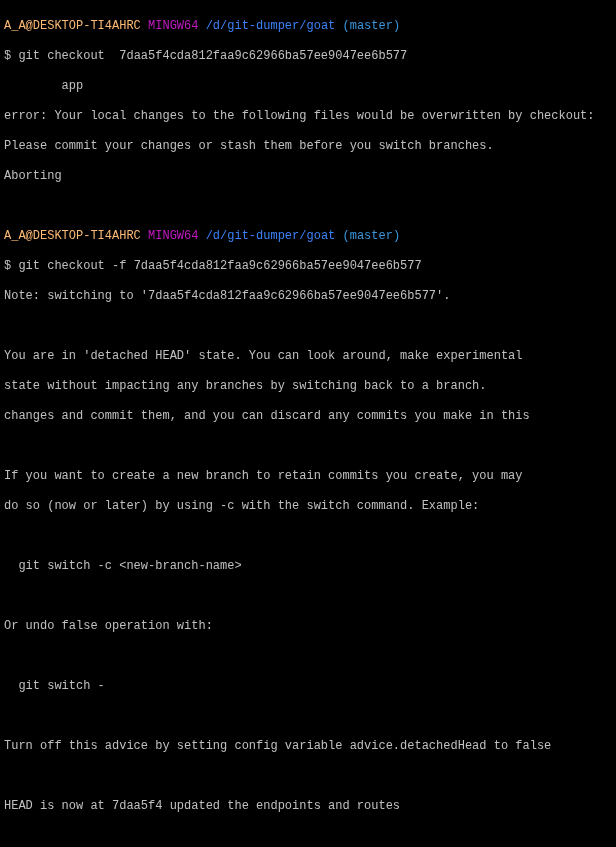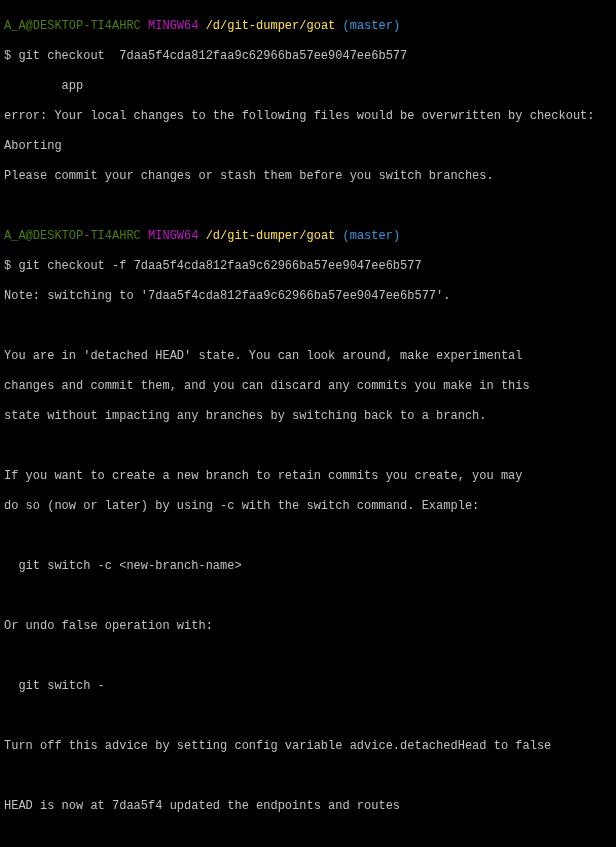--- a/index.html
+++ b/index.html
@@ -11,44 +11,44 @@
     overflow: hidden;
   }
   .terminal {
     font-family: Consolas, 'Courier New', monospace;
     font-size: 12px;
     line-height: 15px;
     color: #c0c0c0;
     white-space: pre;
     padding: 4px;
   }
-  .green { color: #4d7c0f; }
+  .green { color: #fdba74; }
   .magenta { color: #C019C0; }
-  .yellow { color: #fde047; }
+  .yellow { color: #3b82f6; }
   .cyan { color: #3A96DD; }
   .line { display: block; }
 </style>
 </head>
 <body>
 
 <div class="terminal">
 <span class="line"><span class="green">A_A@DESKTOP-TI4AHRC</span> <span class="magenta">MINGW64</span> <span class="yellow">/d/git-dumper/goat</span> <span class="cyan">(</span><span class="cyan">master</span><span class="cyan">)</span></span>
 <span class="line"><span>$ </span><span>git checkout  7daa5f4cda812faa9c62966ba57ee9047ee6b577</span></span>
 <span class="line">        app</span>
 <span class="line">error: Your local changes to the following files would be overwritten by checkout:</span>
+<span class="line">Please commit your changes or stash them before you switch branches.</span>
 <span class="line">Aborting</span>
-<span class="line">Please commit your changes or stash them before you switch branches.</span>
 <span class="line"> </span>
 <span class="line"><span class="green">A_A@DESKTOP-TI4AHRC</span> <span class="magenta">MINGW64</span> <span class="yellow">/d/git-dumper/goat</span> <span class="cyan">(</span><span class="cyan">master</span><span class="cyan">)</span></span>
 <span class="line"><span>$ </span><span>git checkout -f 7daa5f4cda812faa9c62966ba57ee9047ee6b577</span></span>
 <span class="line">Note: switching to '7daa5f4cda812faa9c62966ba57ee9047ee6b577'.</span>
 <span class="line"> </span>
 <span class="line">You are in 'detached HEAD' state. You can look around, make experimental</span>
+<span class="line">state without impacting any branches by switching back to a branch.</span>
 <span class="line">changes and commit them, and you can discard any commits you make in this</span>
-<span class="line">state without impacting any branches by switching back to a branch.</span>
 <span class="line"> </span>
 <span class="line">If you want to create a new branch to retain commits you create, you may</span>
 <span class="line">do so (now or later) by using -c with the switch command. Example:</span>
 <span class="line"> </span>
 <span class="line">  git switch -c &lt;new-branch-name&gt;</span>
 <span class="line"> </span>
 <span class="line">Or undo false operation with:</span>
 <span class="line"> </span>
 <span class="line">  git switch -</span>
 <span class="line"> </span>

